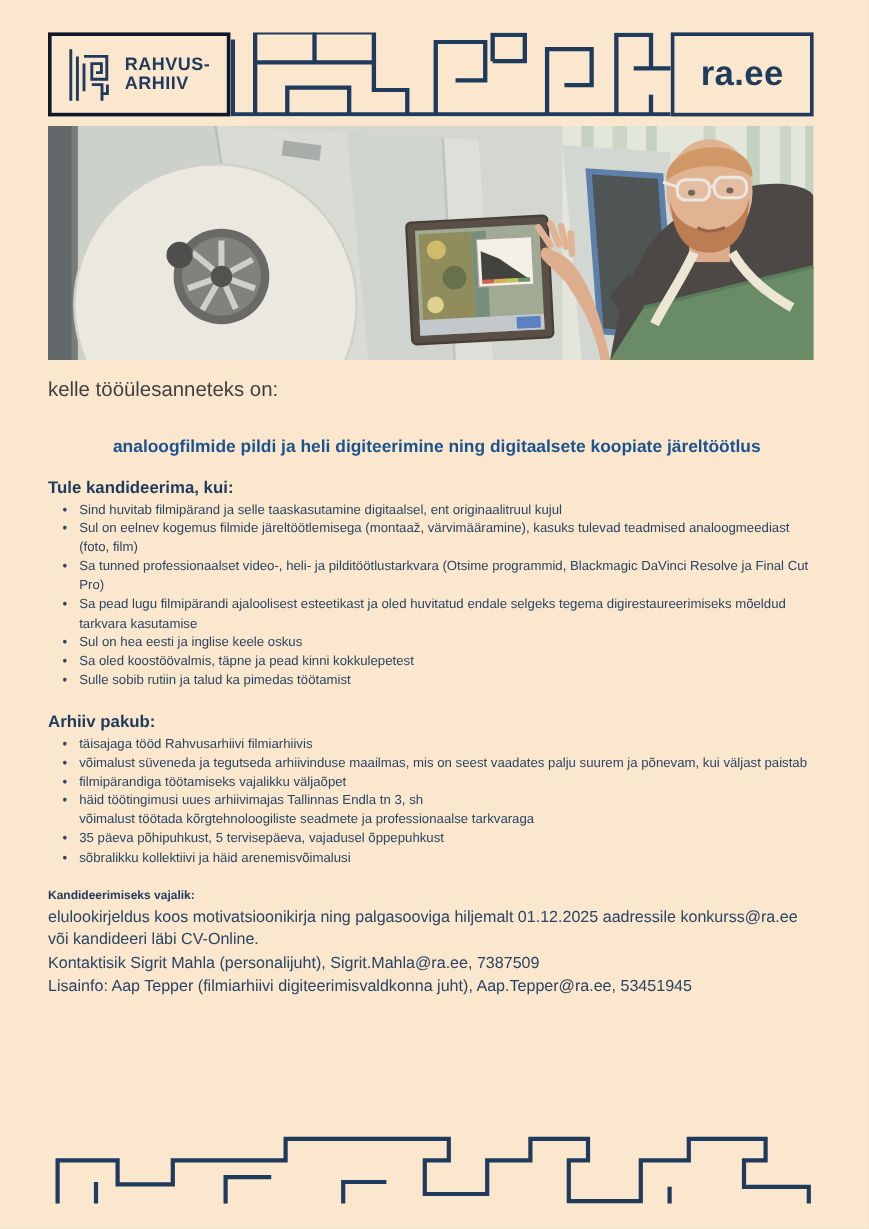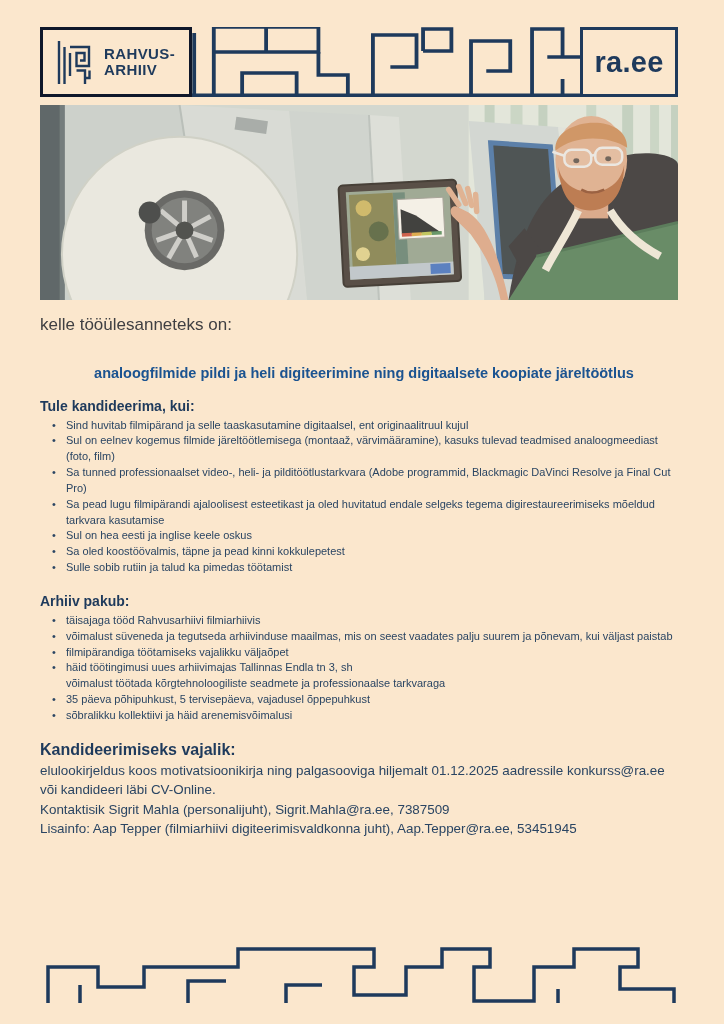--- a/index.html
+++ b/index.html
@@ -13,21 +13,21 @@
   .hdr{position:absolute; top:27px; left:40px; width:638px; height:70px; display:flex; align-items:stretch;}
   .logo-box{
     width:152px; border:3px solid #0f172a; display:flex; align-items:center; gap:9px;
     padding-left:12px; box-sizing:border-box; background:#fbe7cd; z-index:2;
   }
   .logo-text{font-weight:bold; font-size:15px; line-height:1.08; letter-spacing:.4px; color:#1e3a5c;}
   .logo-text span{display:block;}
   .maze-band{flex:1; position:relative;}
   .maze-band svg{position:absolute; inset:0; width:100%; height:100%;}
   .ra-box{
-    width:98px; border:3px solid #1e3a5c; display:flex; align-items:center; justify-content:center;
+    width:119px; border:3px solid #1e3a5c; display:flex; align-items:center; justify-content:center;
     box-sizing:border-box; background:#fbe7cd; z-index:2;
   }
   .ra-box span{font-weight:bold; font-size:29px; color:#1e3a5c; letter-spacing:.3px;}
   
   .photo{position:absolute; top:105px; left:40px; width:638px; height:195px; margin:0; overflow:hidden;}
   .photo svg{display:block; width:100%; height:100%;}
   
   .content{position:absolute; top:313px; left:40px; width:644px;}
   .headline{font-size:17px; font-weight:bold; line-height:1.5; white-space:nowrap; margin:0;}
   .headline-grad{color:#3796c2;}
@@ -41,21 +41,21 @@
   .headline2{font-size:17px; font-weight:500; color:#3f3f42; line-height:1.45; margin:0;}
   .subhead{margin:27px 0 0 4px; font-size:14.5px; font-weight:bold; color:#1b5390; white-space:nowrap;text-align:center;}
   .section{margin-top:17px;}
   .section h2{margin:0 0 4px 0; font-size:14px; font-weight:bold; color:#1e3a5c;}
   .blist{list-style:none; margin:0; padding:0 0 0 26px;}
   .blist li{
     position:relative; font-size:11px; line-height:1.44; color:#2a4563; white-space:pre-line;
   }
   .blist li::before{content:"•"; position:absolute; left:-14px; top:0; color:#2a4563;}
   .apply{margin-top:17px;}
-  .apply h2{margin:0 0 2px 0; font-size:16px; font-weight:bold; color:#1e3a5c;}
+  .apply h2{margin:0 0 2px 0; font-size:10px; font-weight:bold; color:#1e3a5c;}
   .apply p{margin:0; font-size:13.4px; line-height:1.46; color:#2a4563;}
   
   .maze-bottom{position:absolute; left:38px; right:38px; bottom:15px; height:64px;}
   .maze-bottom svg{width:100%; height:100%;}
   .mz{fill:none; stroke:#1e3a5c; stroke-width:3.5;}
 </style>
 </head>
 <body>
 
 <div class="page">
@@ -208,21 +208,21 @@
     <p class="headline2">kelle tööülesanneteks on:</p>
 
     <p class="subhead">analoogfilmide pildi ja heli digiteerimine ning digitaalsete koopiate järeltöötlus</p>
 
     <section class="section">
       <h2>Tule kandideerima, kui:</h2>
       <ul class="blist">
 
       <li>Sind huvitab filmipärand ja selle taaskasutamine digitaalsel, ent originaalitruul kujul</li>
           <li>Sul on eelnev kogemus filmide järeltöötlemisega (montaaž, värvimääramine), kasuks tulevad teadmised analoogmeediast (foto, film)</li>
-          <li>Sa tunned professionaalset video-, heli- ja pilditöötlustarkvara (Adobe programmid, Blackmagic DaVinci Resolve ja Final Cut Pro)</li>
+          <li>Sa tunned professionaalset video-, heli- ja pilditöötlustarkvara (Otsime programmid, Blackmagic DaVinci Resolve ja Final Cut Pro)</li>
           <li>Sa pead lugu filmipärandi ajaloolisest esteetikast ja oled huvitatud endale selgeks tegema digirestaureerimiseks mõeldud tarkvara kasutamise</li>
           <li>Sul on hea eesti ja inglise keele oskus</li>
           <li>Sa oled koostöövalmis, täpne ja pead kinni kokkulepetest</li>
           <li>Sulle sobib rutiin ja talud ka pimedas töötamist</li>
         </ul>
     </section>
 
     <section class="section">
       <h2>Arhiiv pakub:</h2>
       <ul class="blist">

